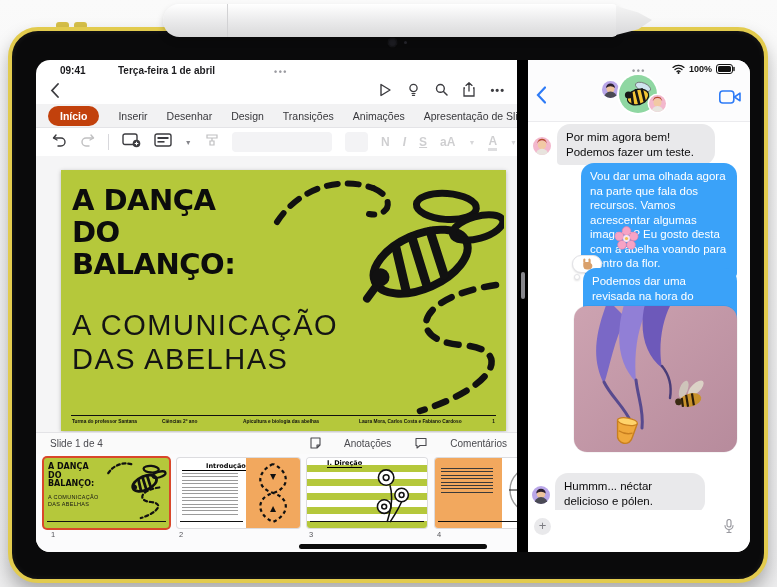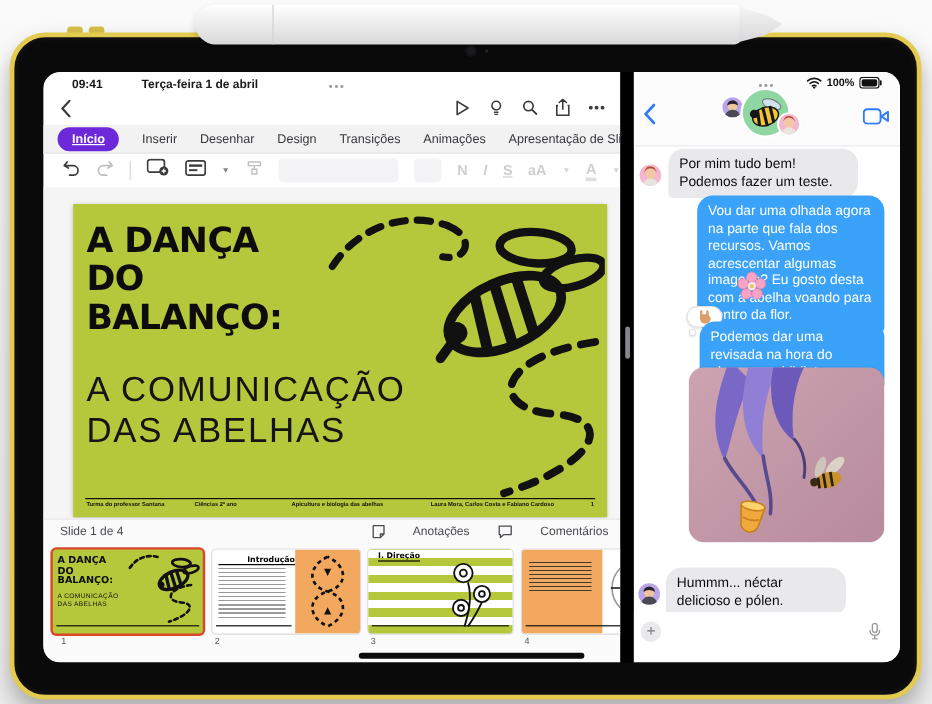--- a/index.html
+++ b/index.html
@@ -27,21 +27,21 @@
   .pp-date { position:absolute; left:58px; top:5px; font-weight:bold; color:#1c1c1f;margin-left:24px; }
   .app-dots { position:absolute; top:7px; color:#9a9aa0; font-size:9px; letter-spacing:1.5px; font-weight:bold; }
   .pp-titlebar { position:absolute; left:0; top:20px; width:100%; height:24px; }
   .pp-back { position:absolute; left:14px; top:3px; }
   .pp-doc-title { position:absolute; left:36px; top:4px; font-size:11.5px; color:#3c3c40; }
   .pp-top-icons { position:absolute; right:12px; top:2px; display:flex; gap:15px; align-items:center; }
   .pp-top-icons svg { display:block; }
   .pp-ellipsis { color:#3c3c40; font-size:11px; font-weight:bold; letter-spacing:1px; }
   .pp-tabs { position:absolute; left:0; top:44px; width:100%; height:24px; background:#f2f2f3; display:flex; align-items:center; gap:19px; padding-left:12px; white-space:nowrap; overflow:hidden; border-bottom:1px solid #e4e4e7; }
   .pp-tab { font-size:10.5px; color:#38383c; flex:none; }
-  .pp-tab.active { background:#6d28d9; color:#fff; border-radius:11px; padding:4px 12px; font-weight:bold;text-decoration:underline; }
+  .pp-tab.active { background:#c2410c; color:#fff; border-radius:11px; padding:4px 12px; font-weight:bold; }
   .pp-ribbon { position:absolute; left:0; top:68px; width:100%; height:28px; display:flex; align-items:center; gap:13px; padding-left:16px; }
   .rb-sep { width:1px; height:16px; background:#d8d8dc; }
   .rb-dis { opacity:.32; }
   .rb-letter { font-size:12px; color:#6a6a70; font-weight:bold; }
   .rb-box { height:20px; background:#f3f3f5; border-radius:4px; }
   .chev { font-size:7px; color:#85858a; }
   .pp-canvas { position:absolute; left:0; top:96px; width:100%; height:276px; background:#f5f5f6; }
 
   .slide { position:absolute; left:25px; top:14px; width:445px; height:261px; background:#b5c83b; box-shadow:0 1px 4px rgba(0,0,0,.25); overflow:hidden; }
   .slide-title { position:absolute; left:11px; top:14px; font-family:"DejaVu Sans", sans-serif; font-weight:900; font-size:29px; line-height:32px; color:#0c0c0c; letter-spacing:-0.5px; }
@@ -60,21 +60,21 @@
   .thumb.selected { box-shadow:0 0 0 2px #d9472a; }
   .thumb-num { position:absolute; top:76px; font-size:7.5px; color:#55555a; }
   .t-green { background:#b5c83b; }
   .t1-title { position:absolute; left:4px; top:5px; font-family:"DejaVu Sans",sans-serif; font-weight:900; font-size:8px; line-height:8.5px; color:#0c0c0c; }
   .t1-sub { position:absolute; left:4px; top:36px; font-weight:300; font-size:5.5px; line-height:6.5px; letter-spacing:.3px; color:#141414; }
   .t-footline { position:absolute; left:3px; right:3px; bottom:4px; border-top:.8px solid #111; height:3px; }
   .t2-head { position:absolute; left:5px; top:4px; font-size:6.5px; font-weight:900; color:#000; border-bottom:1px solid #000; font-family:"DejaVu Sans",sans-serif;padding-left:24px; }
   .t-lines { position:absolute; background:repeating-linear-gradient(#9b9b9b 0 1px, transparent 1px 3.4px); }
   .t2-panel { position:absolute; right:0; top:0; width:44%; height:100%; background:#f2a85e; }
   .t3 { background:repeating-linear-gradient(180deg,#ffffff 0 7px,#b5c83b 7px 14px); }
-  .t3-head { position:absolute; left:8px; top:1px; font-size:6.5px; font-weight:900; color:#000; font-family:"DejaVu Sans",sans-serif; border-bottom:1px solid #000;text-align:center; }
+  .t3-head { position:absolute; left:20px; top:1px; font-size:6.5px; font-weight:900; color:#000; font-family:"DejaVu Sans",sans-serif; border-bottom:1px solid #000;text-align:center; }
   .t4-left { position:absolute; left:0; top:0; width:56%; height:100%; background:#f2a85e; }
 
   
   .app-right { position:absolute; left:492px; top:0; width:222px; height:492px; background:#fff; overflow:hidden; }
   .ms-status { position:absolute; right:14px; top:4px; display:flex; gap:4px; align-items:center; font-size:9px; font-weight:bold; color:#111; }
   .ms-header { position:absolute; left:0; top:0; width:100%; height:62px; background:#fcfcfd; border-bottom:1px solid #ebebee; }
   .ms-back { position:absolute; left:8px; top:26px; }
   .ms-video { position:absolute; right:9px; top:30px; }
   .avatar { border-radius:50%; position:absolute; overflow:hidden; }
   .ms-group-label { position:absolute; left:0; top:50px; width:100%; text-align:center; font-size:7.5px; color:#46464b; display:flex; justify-content:center; align-items:center; gap:2px; }
@@ -371,21 +371,21 @@
         </div>
 
         <div class="ms-chat">
           <div class="avatar" style="left:5px; top:15px; width:18px; height:18px; background:#f3b8cd;">
             <svg width="18" height="18" viewBox="0 0 17 17">
                 <circle cx="8.5" cy="7.5" r="4" fill="#f2c9a4"></circle>
                 <path d="M3.5 8 a5 5 0 0 1 10 0 a8 8 0 0 0 -2 -5.5 a6 6 0 0 0 -6 0 a8 8 0 0 0 -2 5.5" fill="#b44b2a"></path>
                 <path d="M2.5 17 a6 6 0 0 1 12 0" fill="#e8e4de"></path>
               </svg>
           </div>
-          <div class="bubble b-gray" style="left:29px; top:2px; max-width:158px;">Por mim tudo bem! Podemos fazer um teste.</div>
+          <div class="bubble b-gray" style="left:29px; top:2px; max-width:158px;">Por mim agora bem! Podemos fazer um teste.</div>
 
           <div class="bubble b-blue" style="right:13px; top:41px; width:156px;">Vou dar uma olhada agora na parte que fala dos recursos. Vamos acrescentar algumas imagens? Eu gosto desta com a abelha voando para dentro da flor.</div>
           <svg class="sticker" style="left:86px; top:104px;" width="25" height="25" viewBox="0 0 25 25">
             <g fill="#f6a3c5" stroke="#e27ba8" stroke-width=".6">
               <circle cx="12.5" cy="5" r="4.4"></circle>
                 <circle cx="19.7" cy="10.4" r="4.4"></circle>
                 <circle cx="17" cy="18.8" r="4.4"></circle>
                 <circle cx="8" cy="18.8" r="4.4"></circle>
                 <circle cx="5.3" cy="10.4" r="4.4"></circle>
             </g>

